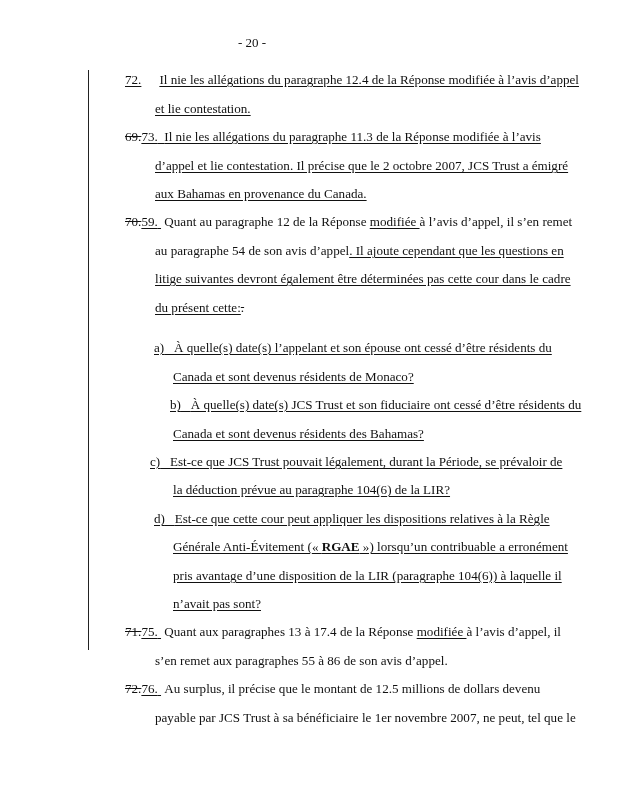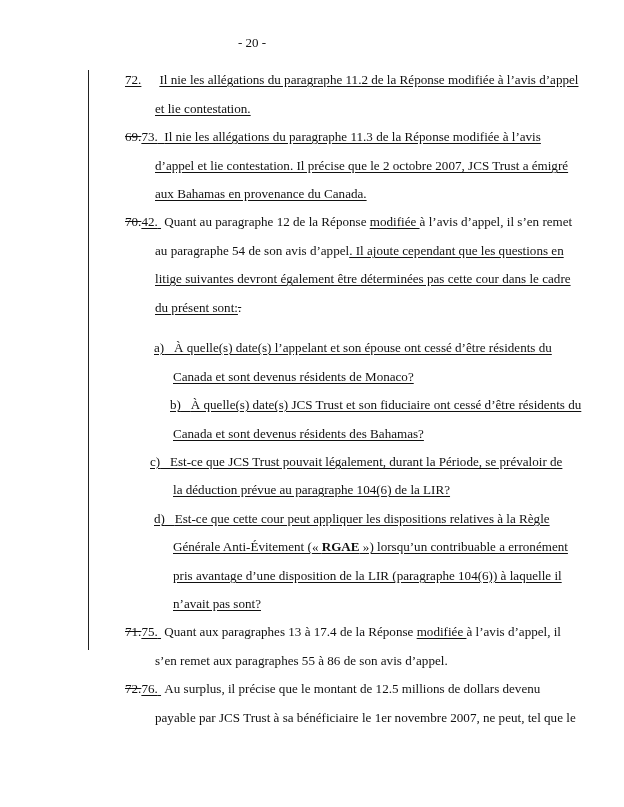--- a/index.html
+++ b/index.html
@@ -16,47 +16,47 @@
     b { font-weight: bold; }
   </style>
 </head>
 <body>
 
 <div class="page-number">- 20 -</div>
 
 <div class="change-bar"></div>
 
 <div class="line" style="top:72px;left:125px;">
-  <u><span>72.</span><span style="display:inline-block;width:18px;"></span><span>Il nie les allégations du paragraphe 11.2 de la Réponse modifiée à l’avis d’appel</span></u>
+  <u><span>72.</span><span style="display:inline-block;width:18px;"></span><span>Il nie les allégations du paragraphe 12.4 de la Réponse modifiée à l’avis d’appel</span></u>
 </div>
 <div class="line" style="top:101px;left:155px;">
   <u>et lie contestation.</u>
 </div>
 
 <div class="line" style="top:129px;left:125px;">
   <s>69.</s><u><span>73.</span>&nbsp;&nbsp;<span>Il nie les allégations du paragraphe 11.3 de la Réponse modifiée à l’avis</span></u>
 </div>
 <div class="line" style="top:158px;left:155px;">
   <u>d’appel et lie contestation. Il précise que le 2 octobre 2007, JCS Trust a émigré</u>
 </div>
 <div class="line" style="top:186px;left:155px;">
   <u>aux Bahamas en provenance du Canada.</u>
 </div>
 
 <div class="line" style="top:214px;left:125px;">
-  <s>70.</s><u><span>42.</span>&nbsp;</u>&nbsp;<span>Quant au paragraphe 12 de la Réponse </span><u>modifiée </u><span>à l’avis d’appel, il s’en remet</span>
+  <s>70.</s><u><span>59.</span>&nbsp;</u>&nbsp;<span>Quant au paragraphe 12 de la Réponse </span><u>modifiée </u><span>à l’avis d’appel, il s’en remet</span>
 </div>
 <div class="line" style="top:243px;left:155px;">
   <span>au paragraphe 54 de son avis d’appel</span><u>. Il ajoute cependant que les questions en</u>
 </div>
 <div class="line" style="top:271px;left:155px;">
   <u>litige suivantes devront également être déterminées pas cette cour dans le cadre</u>
 </div>
 <div class="line" style="top:300px;left:155px;">
-  <u>du présent sont:</u><s>.</s>
+  <u>du présent cette:</u><s>.</s>
 </div>
 
 <div class="line" style="top:340px;left:154px;">
   <u><span>a)</span>&nbsp;&nbsp;&nbsp;<span>À quelle(s) date(s) l’appelant et son épouse ont cessé d’être résidents du</span></u>
 </div>
 <div class="line" style="top:369px;left:173px;">
   <u>Canada et sont devenus résidents de Monaco?</u>
 </div>
 
 <div class="line" style="top:397px;left:154px;padding-left:16px;">

